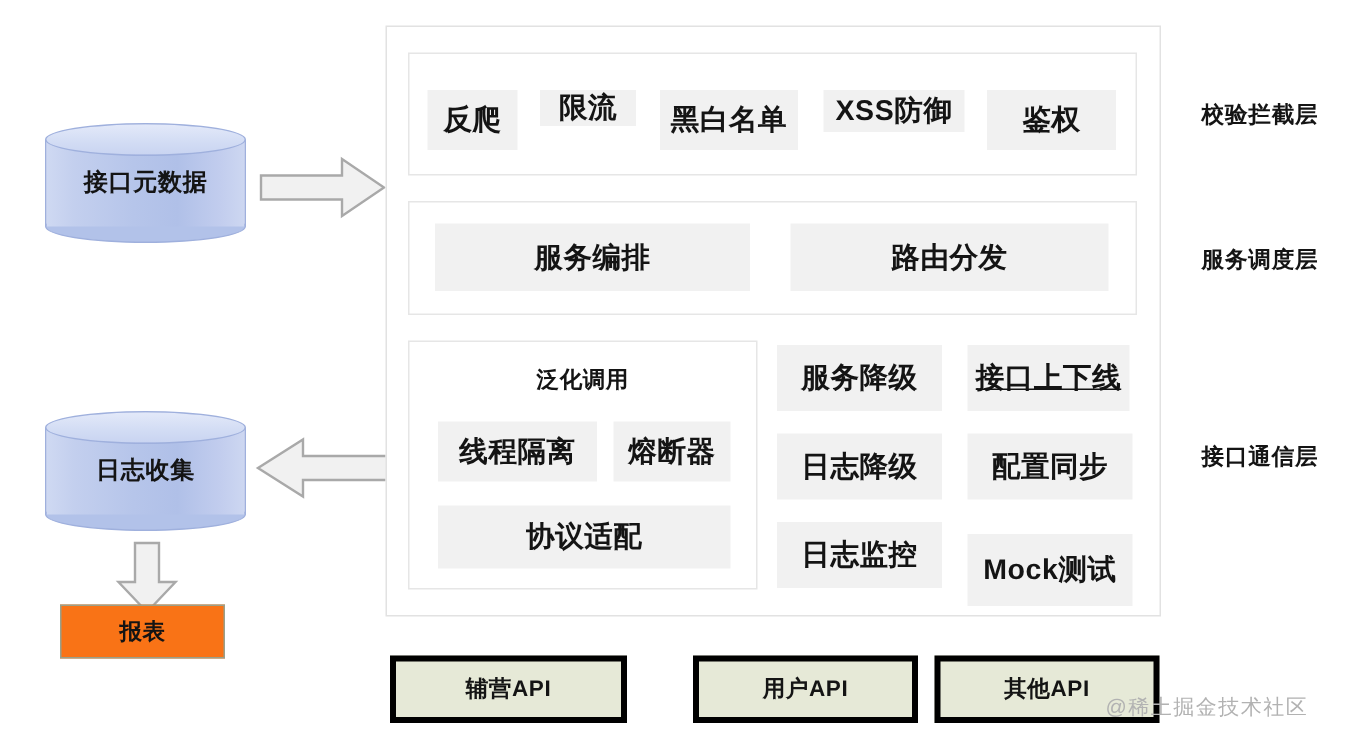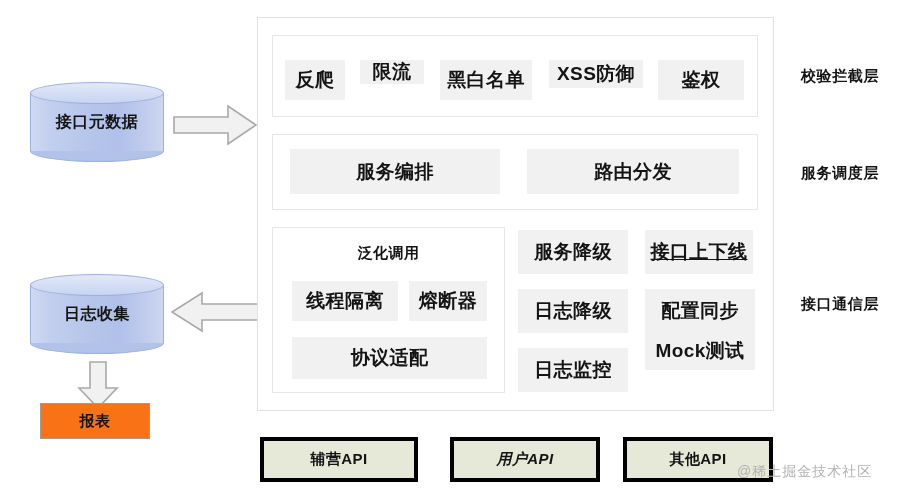--- a/index.html
+++ b/index.html
@@ -200,23 +200,23 @@
   <div class="chip abs" style="left:292px; top:281px; width:106px; height:40px;">线程隔离</div>
   <div class="chip abs" style="left:409px; top:281px; width:78px; height:40px;">熔断器</div>
   <div class="chip abs" style="left:292px; top:337px; width:195px; height:42px;">协议适配</div>
 
   <div class="chip abs" style="left:518px; top:230px; width:110px; height:44px;">服务降级</div>
   <div class="chip abs" style="left:518px; top:289px; width:110px; height:44px;">日志降级</div>
   <div class="chip abs" style="left:518px; top:348px; width:110px; height:44px;">日志监控</div>
 
   <div class="chip abs" style="left:645px; top:230px; width:108px; height:44px;text-decoration:underline;">接口上下线</div>
   <div class="chip abs" style="left:645px; top:289px; width:110px; height:44px;">配置同步</div>
-  <div class="chip abs" style="left:645px; top:332px; width:110px; height:38px;">Mock测试</div>
+  <div class="chip abs" style="left:645px; top:356px; width:110px; height:48px;">Mock测试</div>
 
   <div class="layer-label abs" style="left:801px; top:295px;">接口通信层</div>
 
   <div class="green-box abs" style="left:260px; top:437px; width:158px; height:45px;">辅营API</div>
-  <div class="green-box abs" style="left:450px; top:437px; width:150px; height:45px;font-style:italic;">用户API</div>
+  <div class="green-box abs" style="left:462px; top:437px; width:150px; height:45px;">用户API</div>
   <div class="green-box abs" style="left:623px; top:437px; width:150px; height:45px;">其他API</div>
 
   <div class="watermark" style="left:737px; top:463px;">@稀土掘金技术社区</div>
 
 </div>
 
 </body></html>

